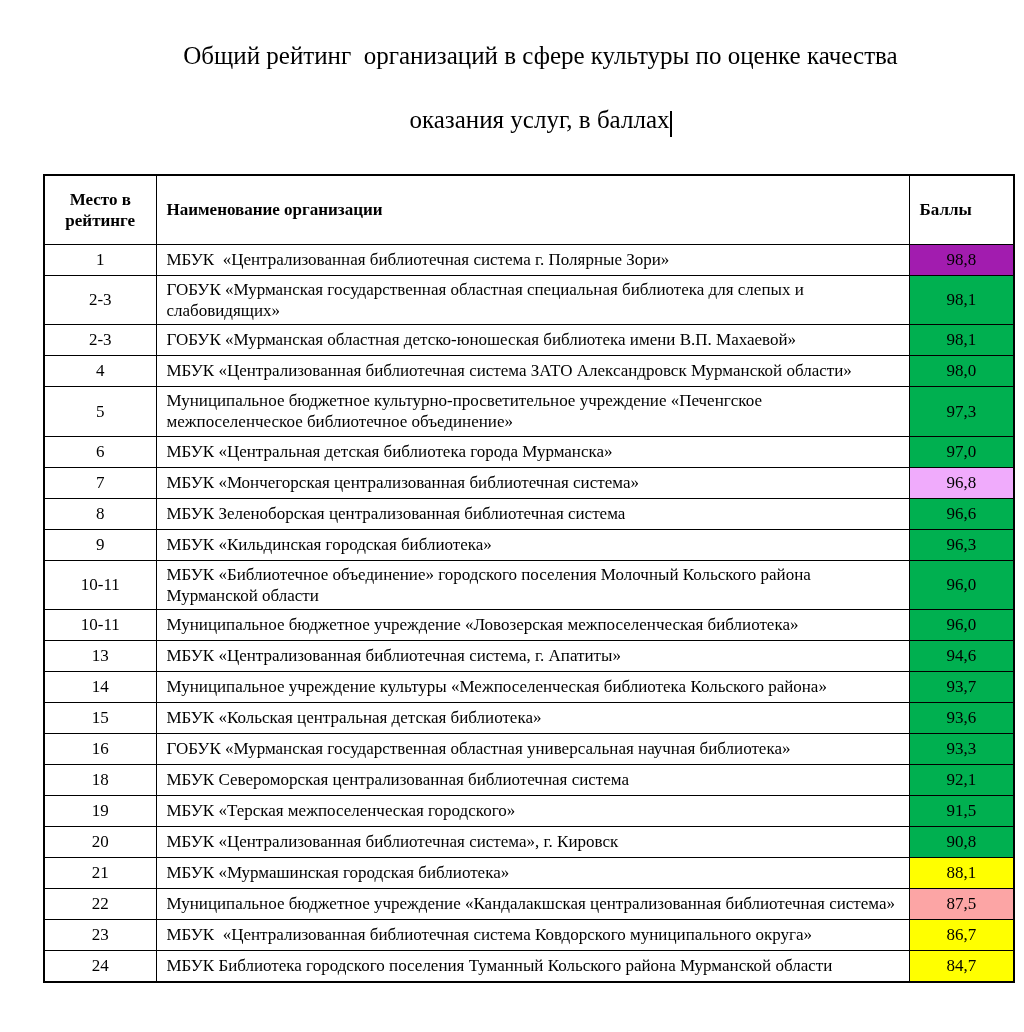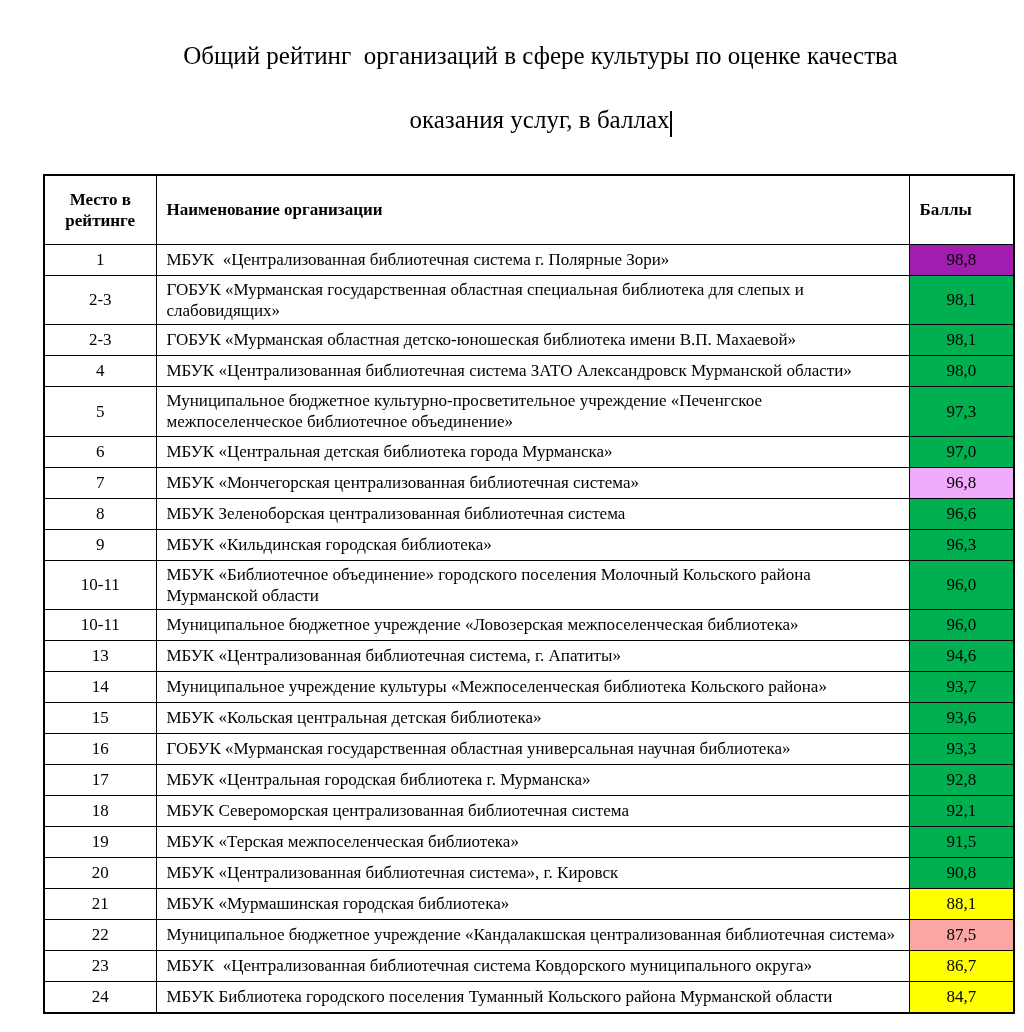--- a/index.html
+++ b/index.html
@@ -177,32 +177,27 @@
           <td class="c-place">15</td>
           <td class="c-name">МБУК «Кольская центральная детская библиотека»</td>
           <td class="c-score" style="background: rgb(0, 176, 80);">93,6</td>
         </tr>
         <tr>
           <td class="c-place">16</td>
           <td class="c-name">ГОБУК «Мурманская государственная областная универсальная научная библиотека»</td>
           <td class="c-score" style="background: rgb(0, 176, 80);">93,3</td>
         </tr>
         <tr>
-          <td class="c-place">17</td>
-          <td class="c-name">МБУК «Центральная городская библиотека г. Мурманска»</td>
-          <td class="c-score" style="background: rgb(0, 176, 80);">92,8</td>
-        </tr>
-        <tr>
           <td class="c-place">18</td>
           <td class="c-name">МБУК Североморская централизованная библиотечная система</td>
           <td class="c-score" style="background: rgb(0, 176, 80);">92,1</td>
         </tr>
         <tr>
           <td class="c-place">19</td>
-          <td class="c-name">МБУК «Терская межпоселенческая библиотека»</td>
+          <td class="c-name">МБУК «Терская межпоселенческая городского»</td>
           <td class="c-score" style="background: rgb(0, 176, 80);">91,5</td>
         </tr>
         <tr>
           <td class="c-place">20</td>
           <td class="c-name">МБУК «Централизованная библиотечная система», г. Кировск</td>
           <td class="c-score" style="background: rgb(0, 176, 80);">90,8</td>
         </tr>
         <tr>
           <td class="c-place">21</td>
           <td class="c-name">МБУК «Мурмашинская городская библиотека»</td>

